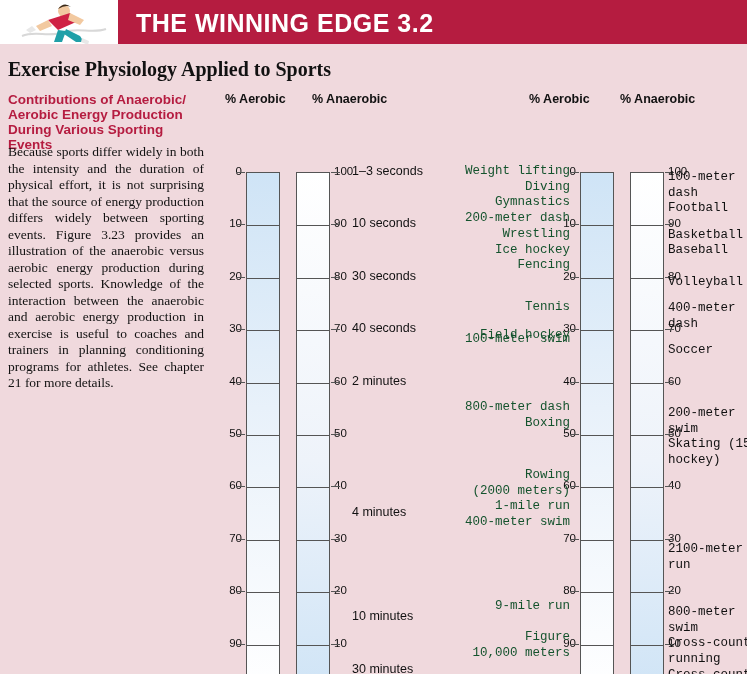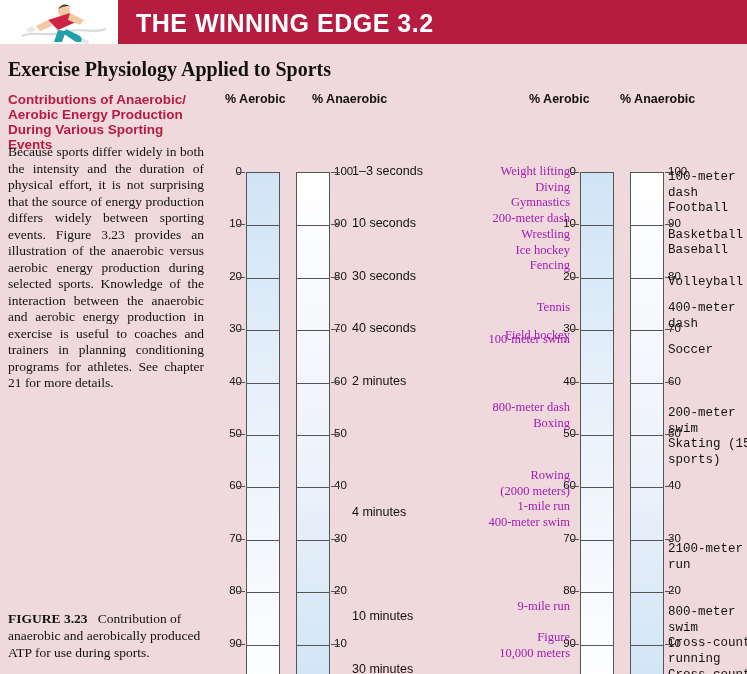--- a/index.html
+++ b/index.html
@@ -84,22 +84,22 @@
     white-space:nowrap;
   }
   .tickdash{
     position:absolute;height:0;border-top:1px solid #555;width:9px;
   }
   .timelabel{
     position:absolute;font-size:12.5px;color:#111;
     font-family:"Liberation Sans", sans-serif;white-space:nowrap;
   }
   .sportlabel{
-    position:absolute;font-size:12.5px;color:#a21caf;
-    font-family:Liberation Serif, serif;white-space:nowrap;
+    position:absolute;font-size:12.5px;color:#14532d;
+    font-family:Liberation Mono, monospace;white-space:nowrap;
     text-align:right;
   }
   .sportlabel-r{
     position:absolute;font-size:12.5px;color:#111;
     font-family:Liberation Mono, monospace;white-space:nowrap;
     text-align:center;line-height:14px;margin-top:6px;
   }
 </style>
 </head>
 <body>
@@ -127,24 +127,20 @@
   </div>
 </div>
 
 <div class="page">
 
   <div class="main-title">Exercise Physiology Applied to Sports</div>
 
   <div class="side-head">Contributions of Anaerobic/ Aerobic Energy Production During Various Sporting Events</div>
   <div class="side-body">Because sports differ widely in both the intensity and the duration of physical effort, it is not surprising that the source of energy production differs widely between sporting events. Figure 3.23 provides an illustration of the anaerobic versus aerobic energy production during selected sports. Knowledge of the interaction between the anaerobic and aerobic energy production in exercise is useful to coaches and trainers in planning conditioning programs for athletes. See chapter 21 for more details.</div>
 
-  <div class="figcaption">
-    <b>FIGURE 3.23</b>
-    &nbsp;&nbsp;<span>Contribution of anaerobic and aerobically produced ATP for use during sports.</span>
-  </div>
 
   <div class="colhead" style="left:225px;top:48px;">% Aerobic</div>
   <div class="colhead" style="left:312px;top:48px;">% Anaerobic</div>
   <div class="colhead" style="left:529px;top:48px;">% Aerobic</div>
   <div class="colhead" style="left:620px;top:48px;">% Anaerobic</div>
 
   <div class="bar aerobic" id="bar1" style="left:246px;">
       <div class="tickrow" style="top: 52.4px;"></div>
       <div class="tickrow" style="top: 104.8px;"></div>
       <div class="tickrow" style="top: 157.2px;"></div>
@@ -308,21 +304,21 @@
       <div class="sportlabel-r" style="left: 668px; top: 151.44px;">Football</div>
       <div class="sportlabel-r" style="left: 668px; top: 177.64px;">Basketball</div>
       <div class="sportlabel-r" style="left: 668px; top: 193.36px;">Baseball</div>
       <div class="sportlabel-r" style="left: 668px; top: 224.8px;">Volleyball</div>
       <div class="sportlabel-r" style="left: 668px; top: 251px;">400-meter</div>
       <div class="sportlabel-r" style="left: 668px; top: 266.72px;">dash</div>
       <div class="sportlabel-r" style="left: 668px; top: 292.92px;">Soccer</div>
       <div class="sportlabel-r" style="left: 668px; top: 355.8px;">200-meter</div>
       <div class="sportlabel-r" style="left: 668px; top: 371.52px;">swim</div>
       <div class="sportlabel-r" style="left: 668px; top: 387.24px;">Skating (1500</div>
-      <div class="sportlabel-r" style="left: 668px; top: 402.96px;">sports)</div>
+      <div class="sportlabel-r" style="left: 668px; top: 402.96px;">hockey)</div>
       <div class="sportlabel-r" style="left: 668px; top: 492.04px;">2100-meter</div>
       <div class="sportlabel-r" style="left: 668px; top: 507.76px;">run</div>
       <div class="sportlabel-r" style="left: 668px; top: 554.92px;">800-meter</div>
       <div class="sportlabel-r" style="left: 668px; top: 570.64px;">swim</div>
       <div class="sportlabel-r" style="left: 668px; top: 586.36px;">Cross-country</div>
       <div class="sportlabel-r" style="left: 668px; top: 602.08px;">running</div>
       <div class="sportlabel-r" style="left: 668px; top: 617.8px;">Cross-country</div>
     </div>
 
 </div>

